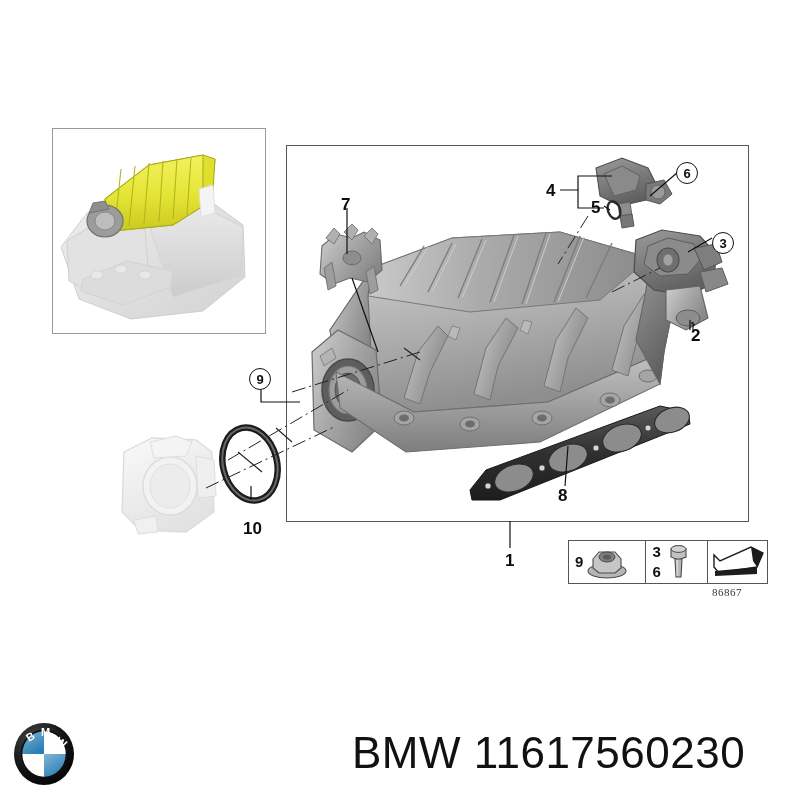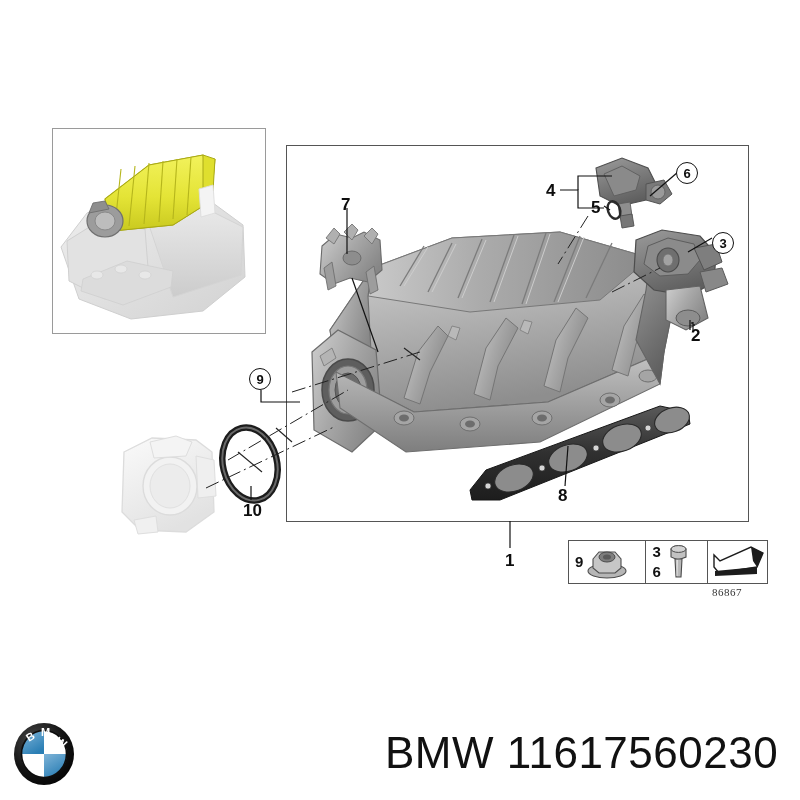--- a/index.html
+++ b/index.html
@@ -93,21 +93,20 @@
     box-sizing: border-box;
   }
 
   
   #footer-text {
     left: 352px; top: 728px;
     font-size: 44px;
     color: #111;
     letter-spacing: 0.5px;
     font-family: "Liberation Sans", sans-serif;
-    margin-left: 33px;
   }
   #bmw-logo { left: 12px; top: 722px; width: 64px; height: 64px; }
 
   svg { display: block; }
   .leader { stroke: #111; stroke-width: 1.2; fill: none; }
 </style>
 </head>
 <body>
 
 <div id="page">
@@ -369,21 +368,21 @@
 
   <div class="abs callout" style="left:505px; top:552px;">1</div>
   <div class="abs callout" style="left:691px; top:327px;">2</div>
   <div class="abs callout-circled" style="left:712px; top:232px;">3</div>
   <div class="abs callout" style="left:546px; top:182px;">4</div>
   <div class="abs callout" style="left:591px; top:199px;">5</div>
   <div class="abs callout-circled" style="left:676px; top:162px;">6</div>
   <div class="abs callout" style="left:341px; top:196px;">7</div>
   <div class="abs callout" style="left:558px; top:487px;">8</div>
   <div class="abs callout-circled" style="left:249px; top:368px;">9</div>
-  <div class="abs callout" style="left:243px; top:502px;">10</div>
+  <div class="abs callout" style="left:243px; top:520px;">10</div>
 
   <div class="abs" id="legend-box">
 
     <div class="legend-cell" style="width:78px;">
       <span class="legend-num">9</span>
       <svg width="44" height="38" viewBox="0 0 44 38" style="margin-left:2px;">
         <ellipse cx="22" cy="28" rx="19" ry="7" fill="#b6b6b6" stroke="#4d4d4d" stroke-width="1.1"></ellipse>
         <path d="M8 16 L14 9 L30 9 L36 16 L36 25 L30 30 L14 30 L8 25 Z" fill="#c6c6c6" stroke="#4d4d4d" stroke-width="1.1"></path>
         <ellipse cx="22" cy="14" rx="8" ry="5" fill="#7e7e7e" stroke="#4a4a4a" stroke-width="1"></ellipse>
         <ellipse cx="22" cy="14" rx="4" ry="2.6" fill="#5c5c5c"></ellipse>

